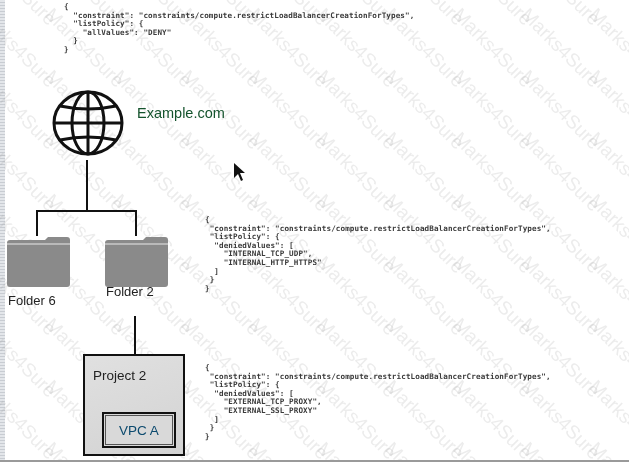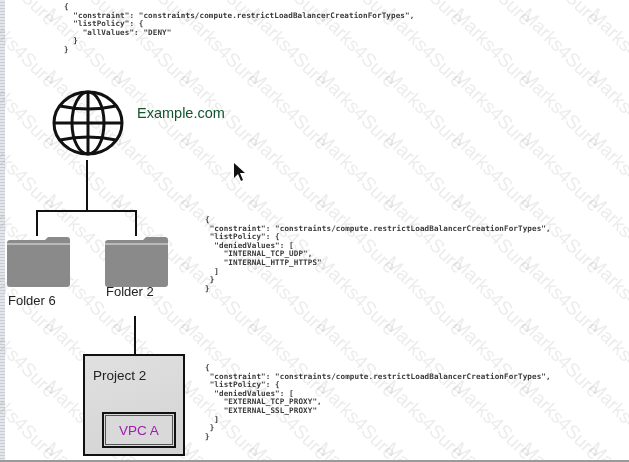--- a/index.html
+++ b/index.html
@@ -37,21 +37,21 @@
   .project-box {
     position: absolute; left: 83px; top: 354px; width: 102px; height: 102px;
     border: 2px solid #111; box-sizing: border-box;
     background: linear-gradient(160deg, #e0e0e0 0%, #d3d3d3 100%);
   }
   .project-label { position: absolute; left: 8px; top: 12px; font-size: 13.5px; color: #222; }
   .vpc-box {
     position: absolute; left: 17px; top: 56px; width: 74px; height: 36px;
     border: 2px solid #111; box-sizing: border-box; background: #d9d9d9;
     outline: 1px solid #555; outline-offset: -4px;
-    display: flex; align-items: center; justify-content: center; font-size: 13.5px; color: #a21caf;
+    display: flex; align-items: center; justify-content: center; font-size: 13.5px; color: #0c4a6e;
   }
   .cursor { position: absolute; left: 233px; top: 162px; }
 </style>
 </head>
 <body>
 
 <div class="left-strip"></div>
 
 <div class="watermark-layer" id="wm-layer">
     <div class="wm" style="left: -12px; top: -58px;">Marks4Sure</div>

